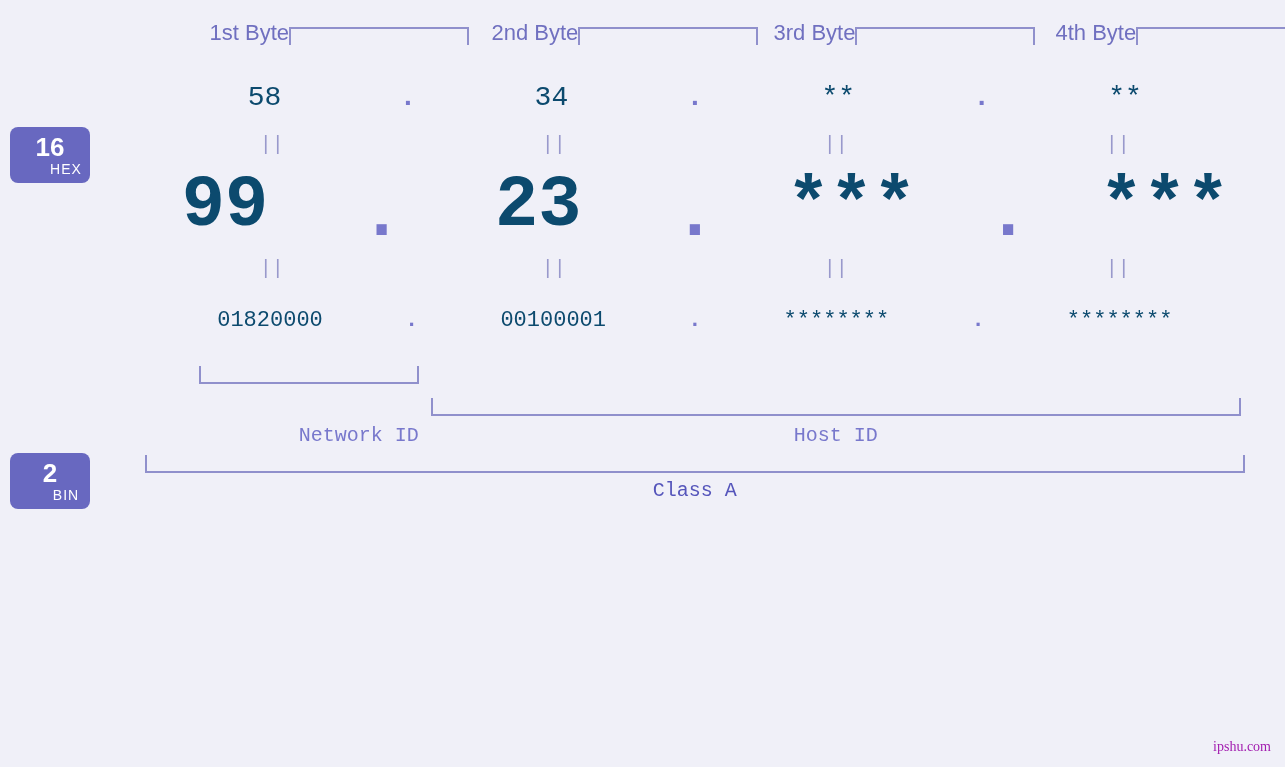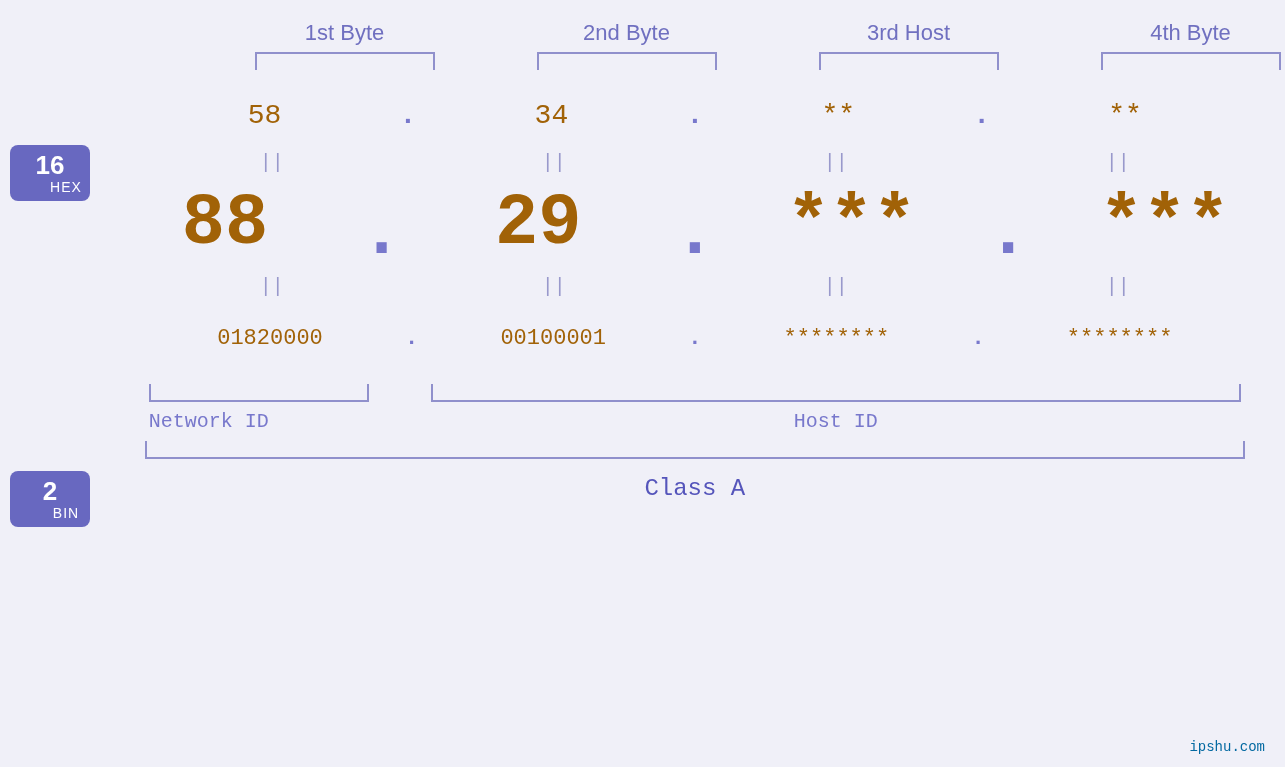--- a/index.html
+++ b/index.html
@@ -28,21 +28,21 @@
       display: flex;
       width: 100%;
       justify-content: center;
       margin-left: 120px;
       margin-bottom: 0px;
     }
 
     .byte-col {
       width: 270px;
       display: flex;
-      flex-direction: column;
+      flex-direction: row;
       align-items: center;
     }
 
     .byte-header-text {
       color: #7070c0;
       font-size: 22px;
       font-family: Arial, sans-serif;
       margin-bottom: 6px;
       font-weight: normal;
     }
@@ -127,21 +127,21 @@
 
     .cell {
       width: 270px;
       display: flex;
       align-items: center;
       justify-content: center;
       position: relative;
     }
 
     .cell-value {
-      color: #a16207;
+      color: #0c4a6e;
     }
 
     .hex-value {
       font-size: 28px;
     }
 
     .dec-value {
       font-size: 72px;
       font-weight: bold;
     }
@@ -163,34 +163,34 @@
 
     .id-label {
       color: #7878cc;
       font-size: 20px;
       margin-top: 8px;
       font-family: 'Courier New', Courier, monospace;
     }
 
     .class-label {
       color: #5555bb;
-      font-size: 24px;
-      margin-top: 16px;
+      font-size: 20px;
+      margin-top: 6px;
       font-family: 'Courier New', Courier, monospace;
       font-weight: normal;
     }
 
     
     .watermark {
       position: absolute;
       bottom: 12px;
-      right: 20px;
-      color: #0369a1;
+      right: 14px;
+      color: #a21caf;
       font-size: 14px;
-      font-family: Liberation Mono, monospace;
+      font-family: Liberation Serif, serif;
     }
 
     
     .equals-row {
       display: flex;
       align-items: center;
       justify-content: center;
       height: 24px;
     }
 
@@ -218,21 +218,21 @@
       <span class="byte-header-text">1st Byte</span>
       <div class="bracket-top"></div>
     </div>
     <div style="width:12px;"></div>
     <div class="byte-col">
       <span class="byte-header-text">2nd Byte</span>
       <div class="bracket-top"></div>
     </div>
     <div style="width:12px;"></div>
     <div class="byte-col">
-      <span class="byte-header-text">3rd Host</span>
+      <span class="byte-header-text">3rd Byte</span>
       <div class="bracket-top"></div>
     </div>
     <div style="width:12px;"></div>
     <div class="byte-col">
       <span class="byte-header-text">4th Byte</span>
       <div class="bracket-top"></div>
     </div>
   </div>
 
   <div class="main-area">
@@ -276,25 +276,25 @@
         <div class="eq-spacer"></div>
         <div class="eq-cell">||</div>
         <div class="eq-spacer"></div>
         <div class="eq-cell">||</div>
         <div class="eq-spacer"></div>
         <div class="eq-cell">||</div>
       </div>
 
       <div class="data-row dec-row">
         <div class="cell">
-          <span class="cell-value dec-value">88</span>
+          <span class="cell-value dec-value">99</span>
         </div>
         <span class="dot-sep dec">.</span>
         <div class="cell">
-          <span class="cell-value dec-value">29</span>
+          <span class="cell-value dec-value">23</span>
         </div>
         <span class="dot-sep dec">.</span>
         <div class="cell">
           <span class="cell-value dec-value">***</span>
         </div>
         <span class="dot-sep dec">.</span>
         <div class="cell">
           <span class="cell-value dec-value">***</span>
         </div>
       </div>
@@ -322,21 +322,21 @@
           <span class="cell-value bin-value">********</span>
         </div>
         <span class="dot-sep bin">.</span>
         <div class="cell">
           <span class="cell-value bin-value">********</span>
         </div>
       </div>
 
       <div style="display:flex; justify-content:center; margin-top:6px;">
 
-        <div style="width:270px; display:flex; flex-direction:column; align-items:flex-start;">
+        <div style="width:270px; display:flex; flex-direction:column; align-items:flex-end;gap:32px;">
           <div style="width:220px; height:18px; border:2px solid #9090cc; border-top:none;"></div>
           <span class="id-label">Network ID</span>
         </div>
         <div style="width:12px;"></div>
 
         <div style="display:flex; flex-direction:column; align-items:center;justify-content:flex-end;">
           <div style="width:810px; height:18px; border:2px solid #9090cc; border-top:none;"></div>
           <span class="id-label">Host ID</span>
         </div>
       </div>

